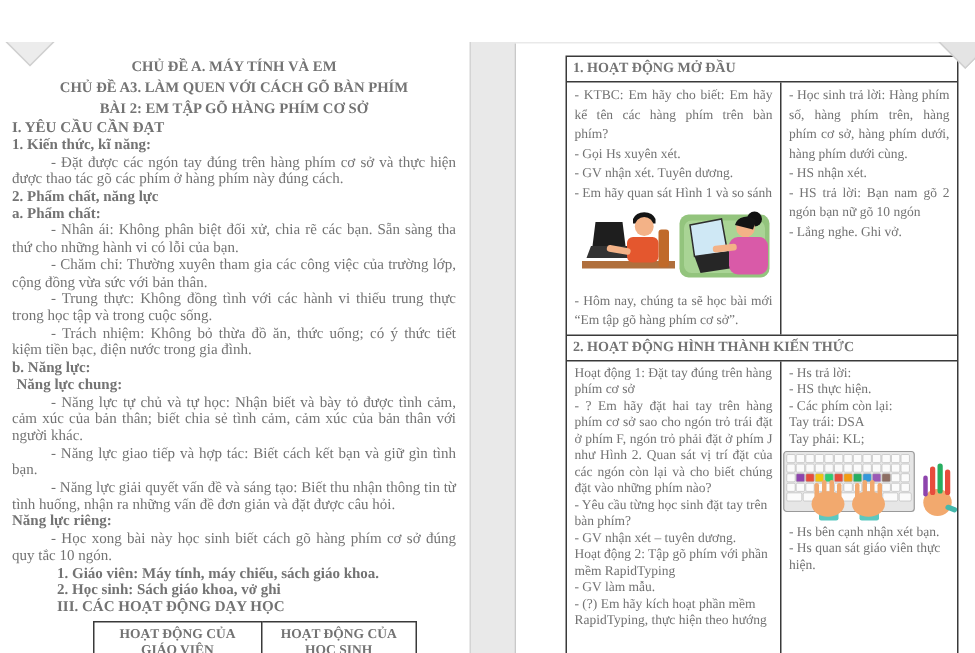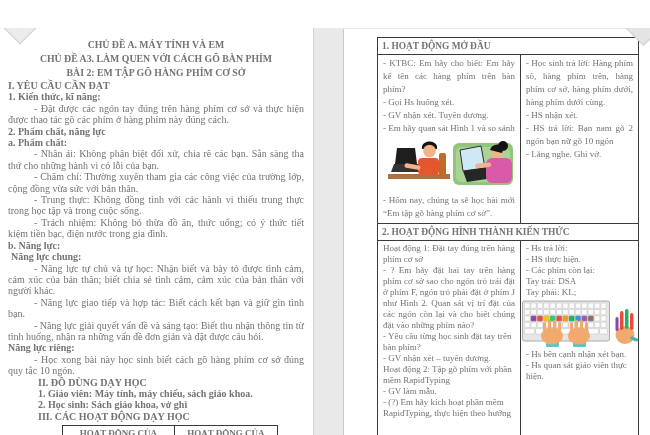--- a/index.html
+++ b/index.html
@@ -72,21 +72,20 @@
     <p class="pi">- Chăm chỉ: Thường xuyên tham gia các công việc của trường lớp, cộng đồng vừa sức với bản thân.</p>
     <p class="pi">- Trung thực: Không đồng tình với các hành vi thiếu trung thực trong học tập và trong cuộc sống.</p>
     <p class="pi">- Trách nhiệm: Không bỏ thừa đồ ăn, thức uống; có ý thức tiết kiệm tiền bạc, điện nước trong gia đình.</p>
     <p class="h">b. Năng lực:</p>
     <p class="pn">Năng lực chung:</p>
     <p class="pi">- Năng lực tự chủ và tự học: Nhận biết và bày tỏ được tình cảm, cảm xúc của bản thân; biết chia sẻ tình cảm, cảm xúc của bản thân với người khác.</p>
     <p class="pi">- Năng lực giao tiếp và hợp tác: Biết cách kết bạn và giữ gìn tình bạn.</p>
     <p class="pi">- Năng lực giải quyết vấn đề và sáng tạo: Biết thu nhận thông tin từ tình huống, nhận ra những vấn đề đơn giản và đặt được câu hỏi.</p>
     <p class="h">Năng lực riêng:</p>
     <p class="pi">- Học xong bài này học sinh biết cách gõ hàng phím cơ sở đúng quy tắc 10 ngón.</p>
-    <p class="hi">II. ĐỒ DÙNG DẠY HỌC</p>
     <p class="hi">1. Giáo viên: Máy tính, máy chiếu, sách giáo khoa.</p>
     <p class="hi">2. Học sinh: Sách giáo khoa, vở ghi</p>
     <p class="hi">III. CÁC HOẠT ĐỘNG DẠY HỌC</p>
     <table class="t1">
       <tbody>
           <tr>
         <td class="c1">HOẠT ĐỘNG CỦA GIÁO VIÊN</td>
         <td class="c2">HOẠT ĐỘNG CỦA HỌC SINH</td>
       </tr>
     </tbody>
@@ -94,21 +93,21 @@
   </div>
 
   <div class="page p2">
     <div class="t2">
 
       <div class="sec">1. HOẠT ĐỘNG MỞ ĐẦU</div>
 
       <div class="row rowB">
         <div class="cell cl">
           <p class="jus">- KTBC: Em hãy cho biết: Em hãy kể tên các hàng phím trên bàn phím?</p>
-          <p>- Gọi Hs huống xét.</p>
+          <p>- Gọi Hs xuyên xét.</p>
           <p>- GV nhận xét. Tuyên dương.</p>
           <p>- Em hãy quan sát Hình 1 và so sánh</p>
 
           <svg class="students" viewBox="0 0 128 54">
 
             <rect x="1" y="36" width="62" height="5" fill="#b06f3c"></rect>
             <rect x="52" y="15" width="7" height="25" rx="2" fill="#c06a2a"></rect>
             <polygon points="10,10 28,10 30,26 8,26" fill="#1e1e1e"></polygon>
             <polygon points="4,34 36,34 31,26 7,26" fill="#333333"></polygon>
             <path d="M35 8 a8 7 0 0 1 15 0 v3 h-15 z" fill="#141414"></path>

